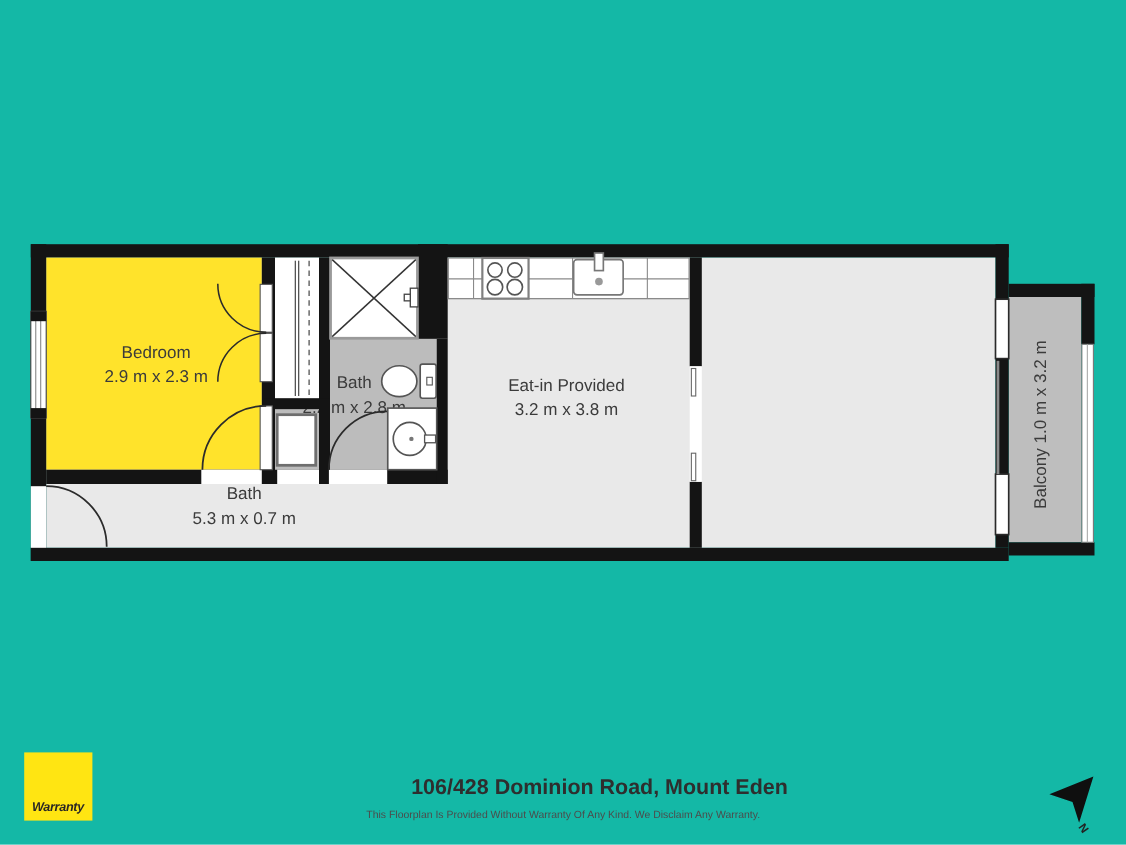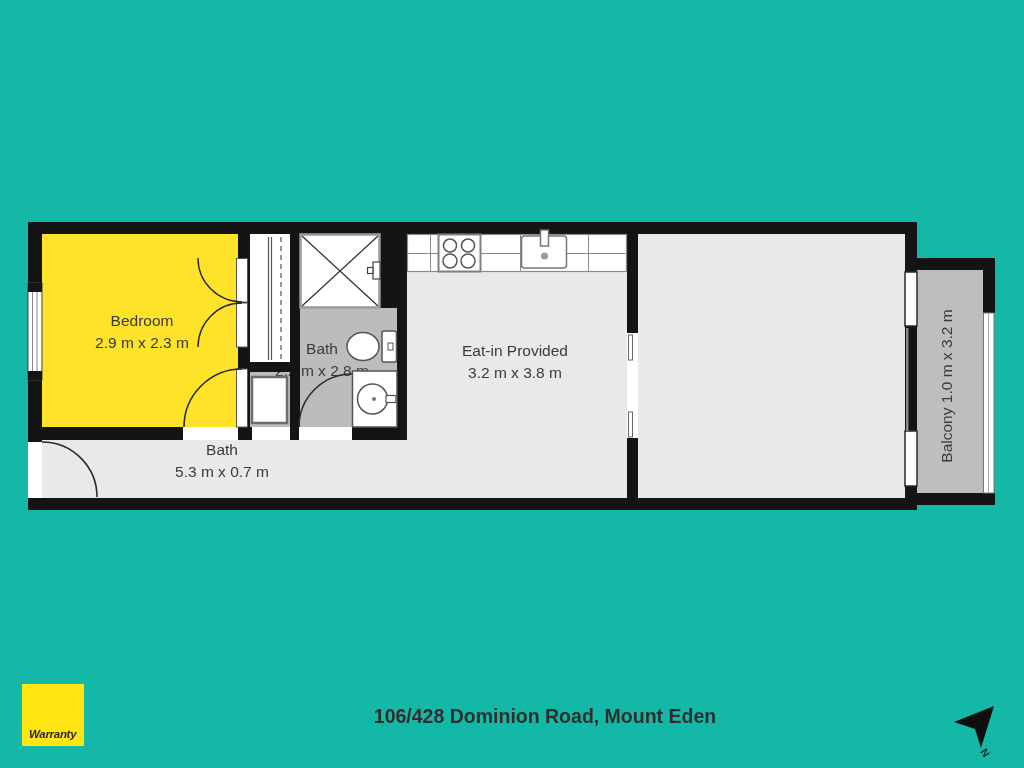--- a/index.html
+++ b/index.html
@@ -167,19 +167,20 @@
     </g>
 
     <rect x="252" y="377" width="35" height="46" fill="#ffffff" stroke="#6e6e6e" stroke-width="2.5"></rect>
   </svg>
 
   <div id="logo">
     <span class="lg-txt">Warranty</span>
   </div>
 
   <div id="addr-title">106/428 Dominion Road, Mount Eden</div>
+  <div id="disclaimer">This Floorplan Is Provided Without Warranty Of Any Kind. We Disclaim Any Warranty.</div>
 
   <svg id="north" width="56" height="62" viewBox="0 0 56 62">
     <polygon points="44,6 4,22 25,29 31,48" fill="#0f0f0f"></polygon>
     <text x="32" y="56" font-size="10.5" font-weight="600" fill="#222" transform="rotate(55 35 52)" font-family="Liberation Sans, sans-serif">N</text>
   </svg>
 
 </div>
 
 </body></html>

